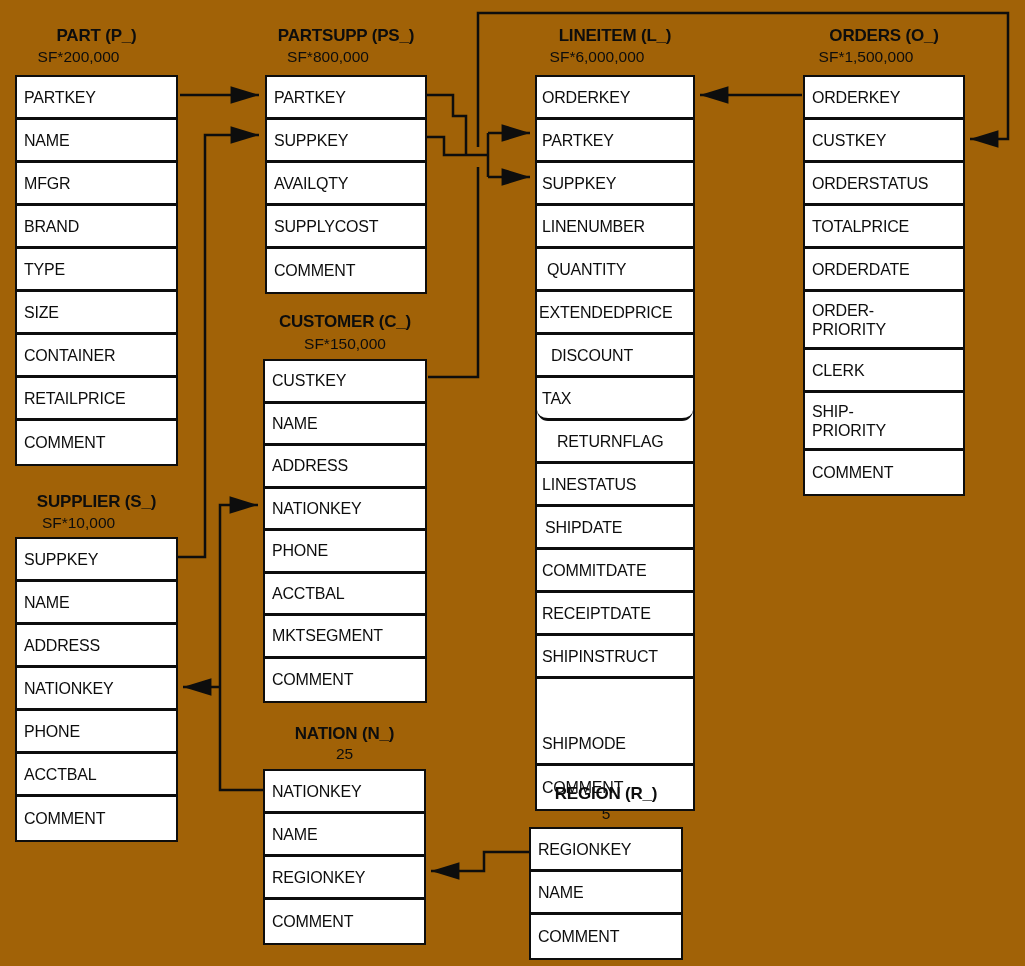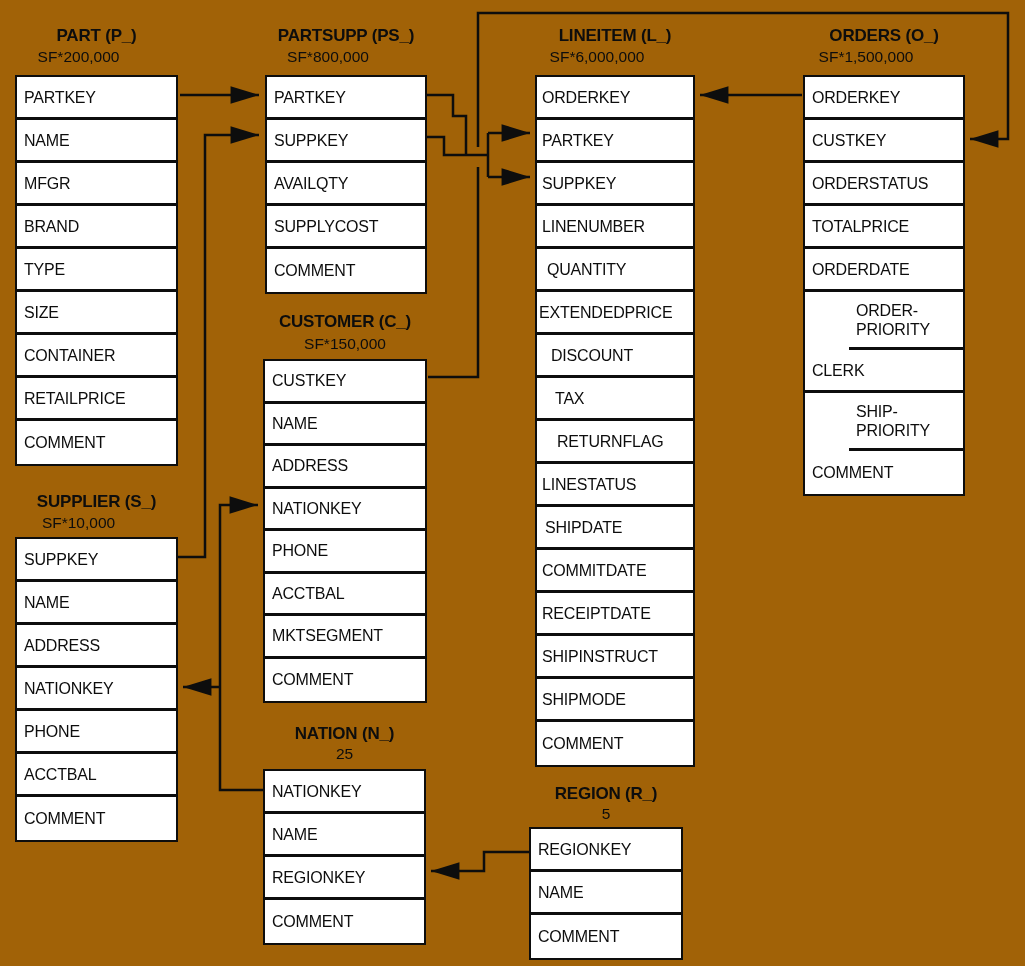--- a/index.html
+++ b/index.html
@@ -12,21 +12,21 @@
     position:absolute;background:#fff;border:2.6px solid #0d0d0d;
     box-sizing:border-box;
   }
   .row{
     box-sizing:border-box;height:43px;border-bottom:3px solid #0d0d0d;
     display:flex;align-items:center;padding-left:7px;
     font-size:16px;letter-spacing:-0.2px;white-space:pre-line;line-height:19px;
     background:#fff;
   }
   .row:last-child{border-bottom:none;}
-  .row.tall{height:58px;margin-left:44px;}
+  .row.tall{height:58px;}
   .lbl{position:absolute;text-align:center;box-sizing:border-box;}
   .title{font-weight:bold;font-size:17px;letter-spacing:-0.2px;}
   .sub{font-size:15.5px;}
   .sub.shifted{transform:translateX(-18px);}
   svg#wires{position:absolute;left:0;top:0;z-index:0;}
   .tbl,.lbl{z-index:1;}
 </style>
 </head>
 <body>
 
@@ -83,28 +83,28 @@
   <div class="lbl title" style="left:535px;top:26px;width:160px;">LINEITEM (L_)</div>
   <div class="lbl sub shifted" style="left:535px;top:48px;width:160px;">SF*6,000,000</div>
   <div class="tbl" style="left:535px;top:75px;width:160px;">
     <div class="row" style="padding-left:5px;">ORDERKEY</div>
     <div class="row" style="padding-left:5px;">PARTKEY</div>
     <div class="row" style="padding-left:5px;">SUPPKEY</div>
     <div class="row" style="padding-left:5px;">LINENUMBER</div>
     <div class="row" style="padding-left:10px;">QUANTITY</div>
     <div class="row" style="padding-left:2px;">EXTENDEDPRICE</div>
     <div class="row" style="padding-left:14px;">DISCOUNT</div>
-    <div class="row" style="padding-left:18px;">TAX</div>
+    <div class="row" style="padding-left:5px;border-radius:11px;">TAX</div>
     <div class="row" style="padding-left:20px;">RETURNFLAG</div>
     <div class="row" style="padding-left:5px;">LINESTATUS</div>
     <div class="row" style="padding-left:8px;">SHIPDATE</div>
     <div class="row" style="padding-left:5px;">COMMITDATE</div>
     <div class="row" style="padding-left:5px;">RECEIPTDATE</div>
     <div class="row" style="padding-left:5px;">SHIPINSTRUCT</div>
-    <div class="row" style="padding-left:5px;">SHIPMODE</div>
+    <div class="row" style="padding-left:5px;margin-top:44px;">SHIPMODE</div>
     <div class="row" style="padding-left:5px;">COMMENT</div>
   </div>
 
   <div class="lbl title" style="left:803px;top:26px;width:162px;">ORDERS (O_)</div>
   <div class="lbl sub shifted" style="left:803px;top:48px;width:162px;">SF*1,500,000</div>
   <div class="tbl" style="left:803px;top:75px;width:162px;">
     <div class="row">ORDERKEY</div>
     <div class="row">CUSTKEY</div>
     <div class="row">ORDERSTATUS</div>
     <div class="row">TOTALPRICE</div>

